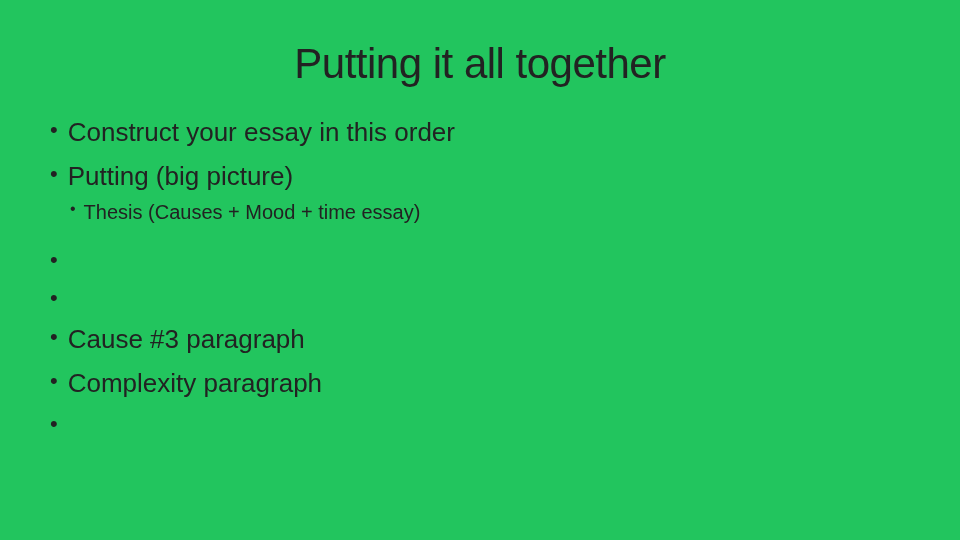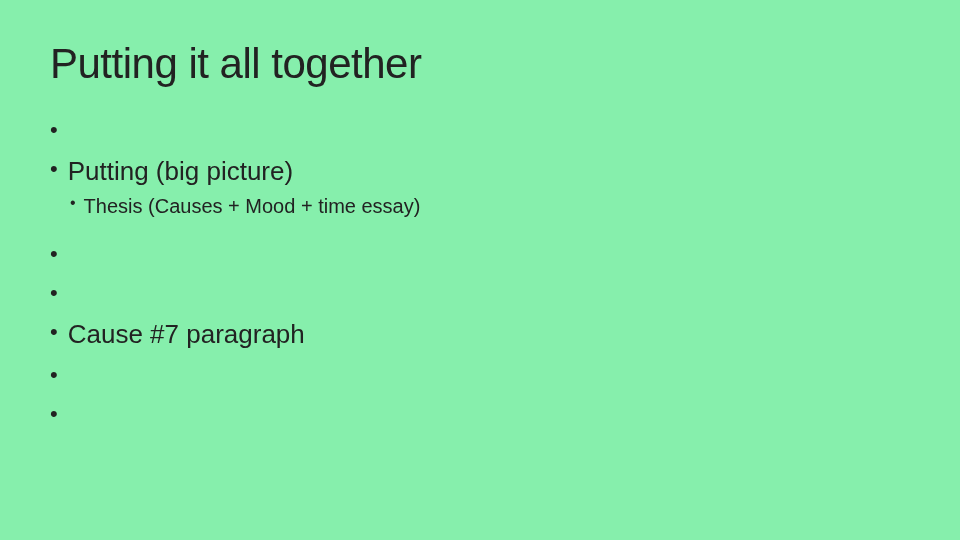--- a/index.html
+++ b/index.html
@@ -12,22 +12,23 @@
       width: 960px;
       height: 540px;
       background: #ffffff;
       font-family: 'Segoe UI', Arial, sans-serif;
       overflow: hidden;
     }
 
     .slide {
       width: 960px;
       height: 540px;
-      background: #86efac;
+      background: #22c55e;
       padding: 40px 50px 40px 50px;
+      text-align: center;
     }
 
     .slide-title {
       font-size: 42px;
       font-weight: 300;
       color: #222222;
       margin-bottom: 28px;
       letter-spacing: -0.5px;
     }
 
@@ -87,20 +88,21 @@
 </head>
 <body>
 
 <div class="slide">
   <h1 class="slide-title">Putting it all together</h1>
 
   <ul class="bullet-list">
 
     <li>
       <span class="bullet">•</span>
+      <span class="text">Construct your essay in this order</span>
     </li>
 
     <li style="flex-direction: column; align-items: flex-start;">
       <div style="display: flex; align-items: flex-start;">
         <span class="bullet">•</span>
         <span class="text">Putting (big picture)</span>
       </div>
       <ul class="sub-bullet-list">
         <li>
           <span class="bullet">•</span>
@@ -112,24 +114,25 @@
     <li>
       <span class="bullet">•</span>
     </li>
 
     <li>
       <span class="bullet">•</span>
     </li>
 
     <li>
       <span class="bullet">•</span>
-      <span class="text">Cause #7 paragraph</span>
+      <span class="text">Cause #3 paragraph</span>
     </li>
 
     <li>
       <span class="bullet">•</span>
+      <span class="text">Complexity paragraph</span>
     </li>
 
     <li>
       <span class="bullet">•</span>
     </li>
   </ul>
 </div>
 
 </body></html>

